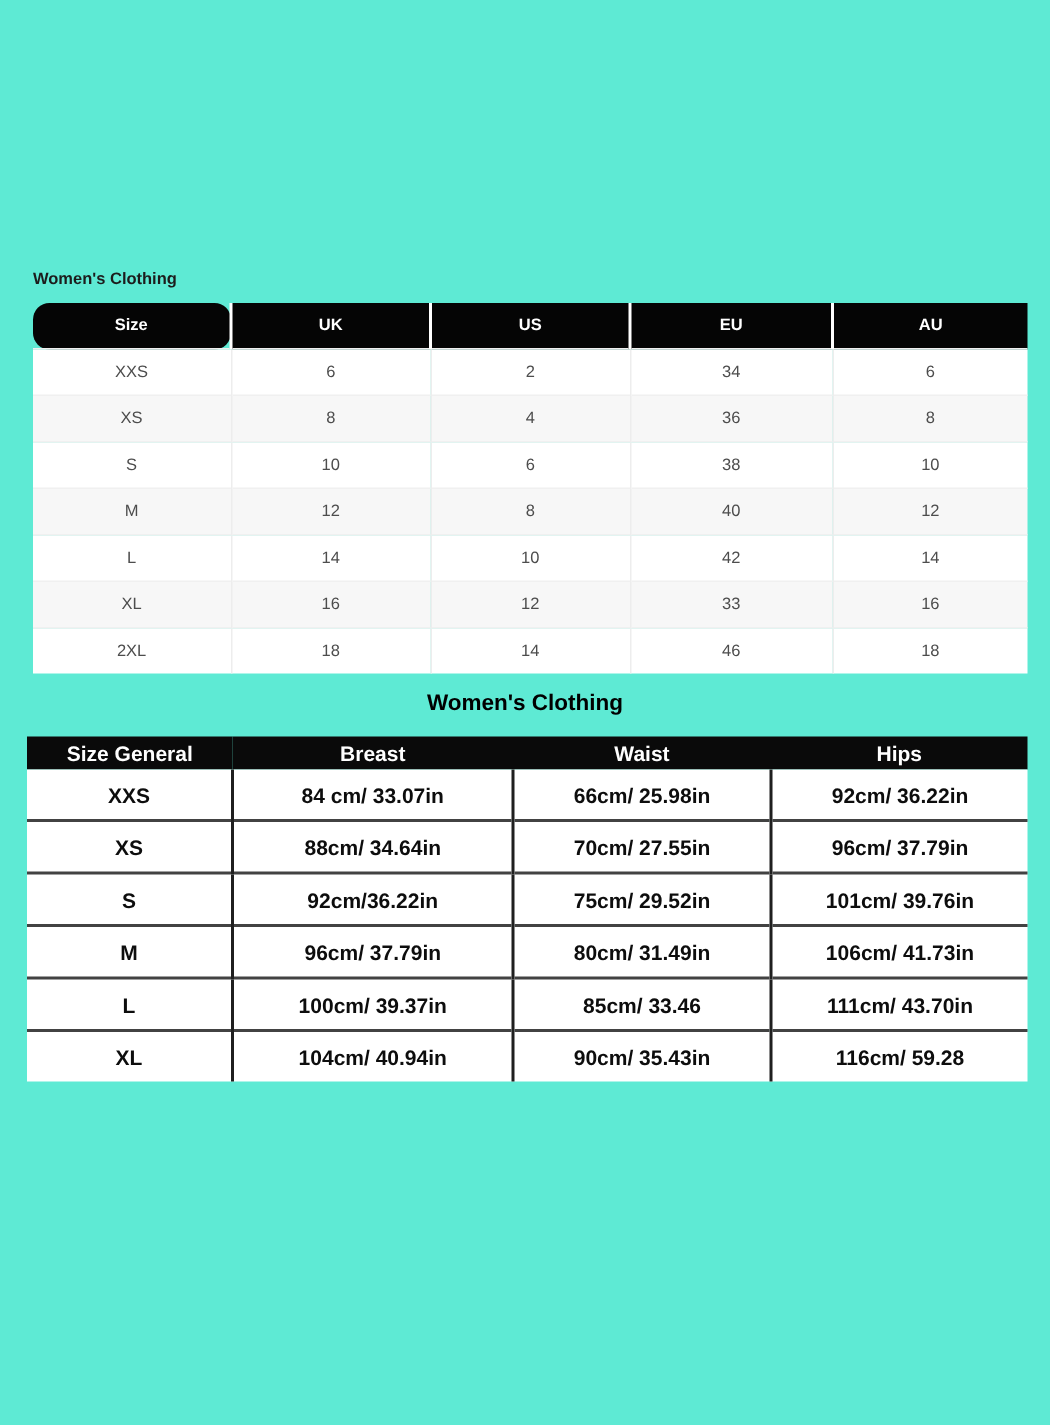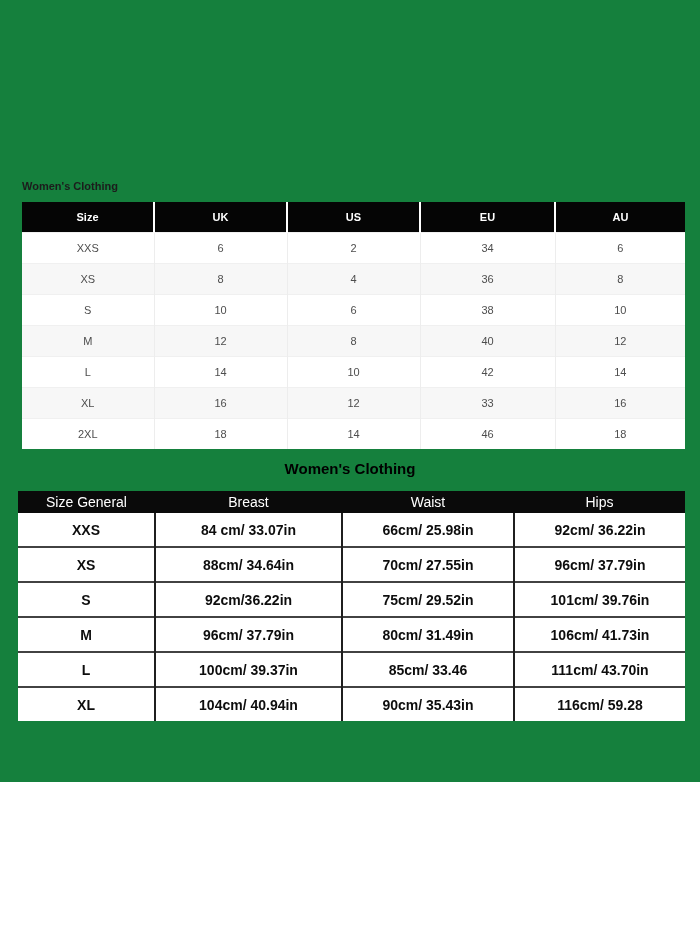--- a/index.html
+++ b/index.html
@@ -1,20 +1,20 @@
 <!DOCTYPE html>
 <html><head>
 <meta charset="utf-8">
 <style>
   html, body { margin: 0; padding: 0; background: #ffffff; }
   .page {
     position: relative;
     width: 700px;
-    height: 782px;
-    background: #15803d;
+    height: 950px;
+    background: #5eead4;
     font-family: "Liberation Sans", sans-serif;
     overflow: hidden;
   }
 
   
   .t1-label {
     position: absolute;
     left: 22px;
     top: 180px;
     font-size: 11px;
@@ -35,21 +35,21 @@
     background: #050505;
     color: #ffffff;
     font-size: 11px;
     font-weight: 700;
     height: 30px;
     text-align: center;
     vertical-align: middle;
     border-left: 2px solid #ffffff;
     padding: 0;
   }
-  .t1 th:first-child { border-left: none; }
+  .t1 th:first-child { border-left: none; border-radius: 11px; }
   .t1 td {
     height: 30px;
     font-size: 11px;
     color: #4d4d4d;
     text-align: center;
     vertical-align: middle;
     border-left: 1px solid #ededed;
     border-top: 1px solid #f0f0f0;
     padding: 0;
   }
@@ -75,21 +75,21 @@
     left: 18px;
     top: 491px;
     width: 667px;
     border-collapse: collapse;
     table-layout: fixed;
   }
   .t2 th {
     background: #0a0a0a;
     color: #ffffff;
     font-size: 14px;
-    font-weight: 400;
+    font-weight: 700;
     height: 22px;
     text-align: center;
     vertical-align: middle;
     padding: 0;
   }
   .t2 td {
     height: 33px;
     font-size: 14px;
     color: #0d0d0d;
     text-align: center;

